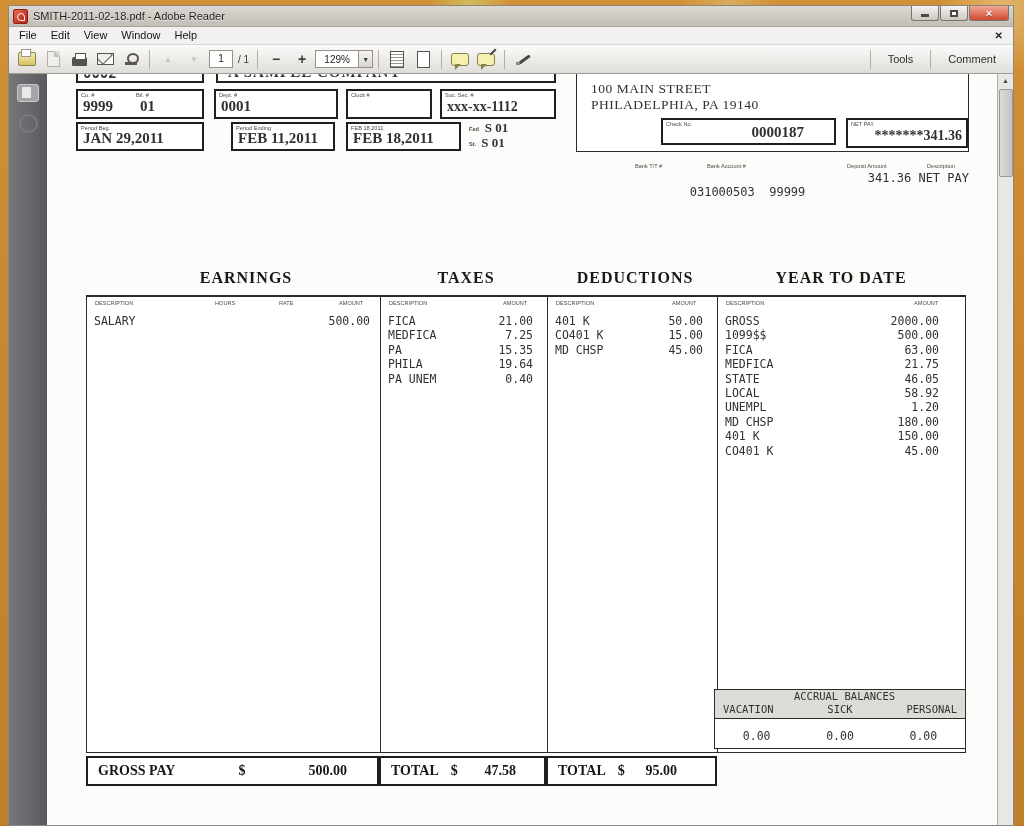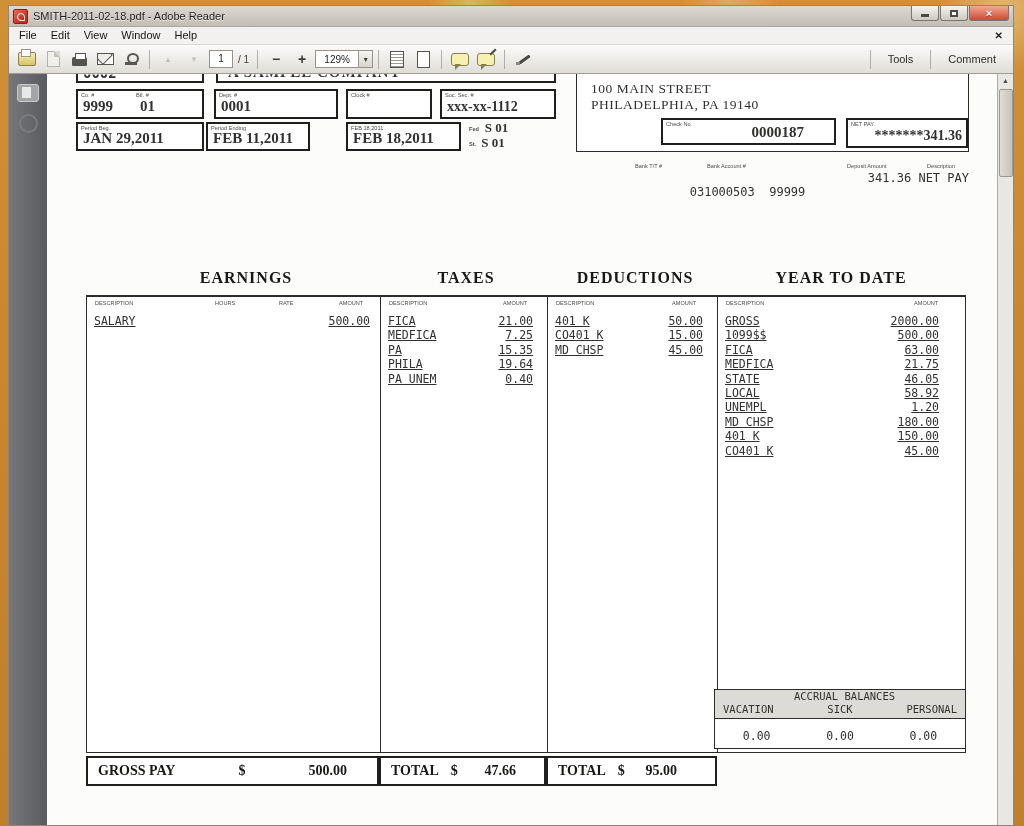--- a/index.html
+++ b/index.html
@@ -103,21 +103,21 @@
   .lab{position:absolute;top:1px;left:3px;font-size:7px;line-height:8px;color:#4a4a46;
     font-family:"Liberation Sans", sans-serif;transform:scale(.8);transform-origin:left top;white-space:nowrap;}
   .serifb{font-family:"Liberation Serif", serif;font-weight:bold;}
   .val{position:absolute;bottom:2px;left:5px;font-size:15px;white-space:nowrap;}
   .cutbox{border:2px solid #1f1f1d;border-top:none;overflow:hidden;background:#fff;}
   .sec-title{font-family:"Liberation Serif", serif;font-weight:bold;font-size:16px;
     letter-spacing:1px;text-align:center;color:#181816;}
   .colhead{position:absolute;top:3px;font-size:7px;line-height:8px;color:#4a4a46;
     font-family:"Liberation Sans", sans-serif;transform:scale(.8);transform-origin:left top;}
   .rows{position:absolute;top:17px;left:7px;font-size:11.5px;line-height:14.4px;}
-  .trow{display:flex;text-decoration:underline;}
+  .trow{display:flex;}
   .trow .d{flex:1;white-space:pre;}
   .trow .a{text-align:right;white-space:pre;}
   .tot{position:absolute;top:682px;height:30px;border:2px solid #1f1f1d;background:#fff;
     display:flex;align-items:center;font-family:"Liberation Serif", serif;font-weight:bold;
     font-size:14px;padding:0 10px;box-sizing:border-box;color:#181816;}
 </style>
 </head>
 <body>
 
 <div class="window">
@@ -259,21 +259,21 @@
         </div>
         <div class="abs box" style="left:393px;top:15px;width:116px;height:30px;">
           <span class="lab">Soc. Sec. #</span>
           <span class="val serifb" style="font-size:14px;">xxx-xx-1112</span>
         </div>
 
         <div class="abs box" style="left:29px;top:48px;width:128px;height:29px;">
           <span class="lab">Period Beg.</span>
           <span class="val serifb">JAN 29,2011</span>
         </div>
-        <div class="abs box" style="left:159px;top:48px;width:104px;height:29px;">
+        <div class="abs box" style="left:184px;top:48px;width:104px;height:29px;">
           <span class="lab">Period Ending</span>
           <span class="val serifb">FEB 11,2011</span>
         </div>
         <div class="abs box" style="left:299px;top:48px;width:115px;height:29px;">
           <span class="lab">FEB 18,2011</span>
           <span class="val serifb">FEB 18,2011</span>
         </div>
         <div class="abs" style="left:422px;top:46px;width:90px;height:32px;">
           <div style="font-size:13px;line-height:15px;" class="serifb">
             <div><span class="lab" style="position:static;display:inline-block;transform:scale(.8);">Fed</span> <span>S 01</span></div>
@@ -435,21 +435,21 @@
         </div>
 
         <div class="tot" style="left:39px;width:293px;">
           <span>GROSS PAY</span>
           <span style="margin-left:auto;">$</span>
           <span style="margin-left:auto;margin-right:20px;">500.00</span>
         </div>
         <div class="tot" style="left:332px;width:167px;">
           <span>TOTAL</span>
           <span style="margin-left:12px;">$</span>
-          <span style="margin-left:auto;margin-right:18px;">47.66</span>
+          <span style="margin-left:auto;margin-right:18px;">47.58</span>
         </div>
         <div class="tot" style="left:499px;width:171px;">
           <span>TOTAL</span>
           <span style="margin-left:12px;">$</span>
           <span style="margin-left:auto;margin-right:28px;">95.00</span>
         </div>
 
       </div>
     </div>
 

